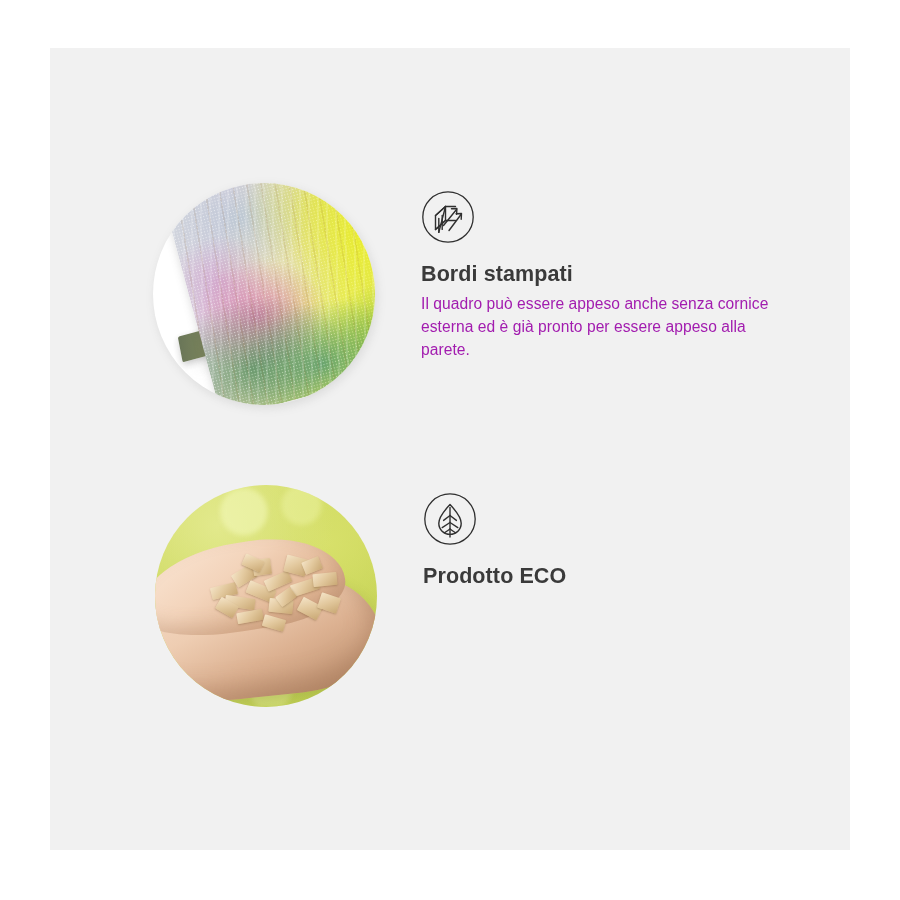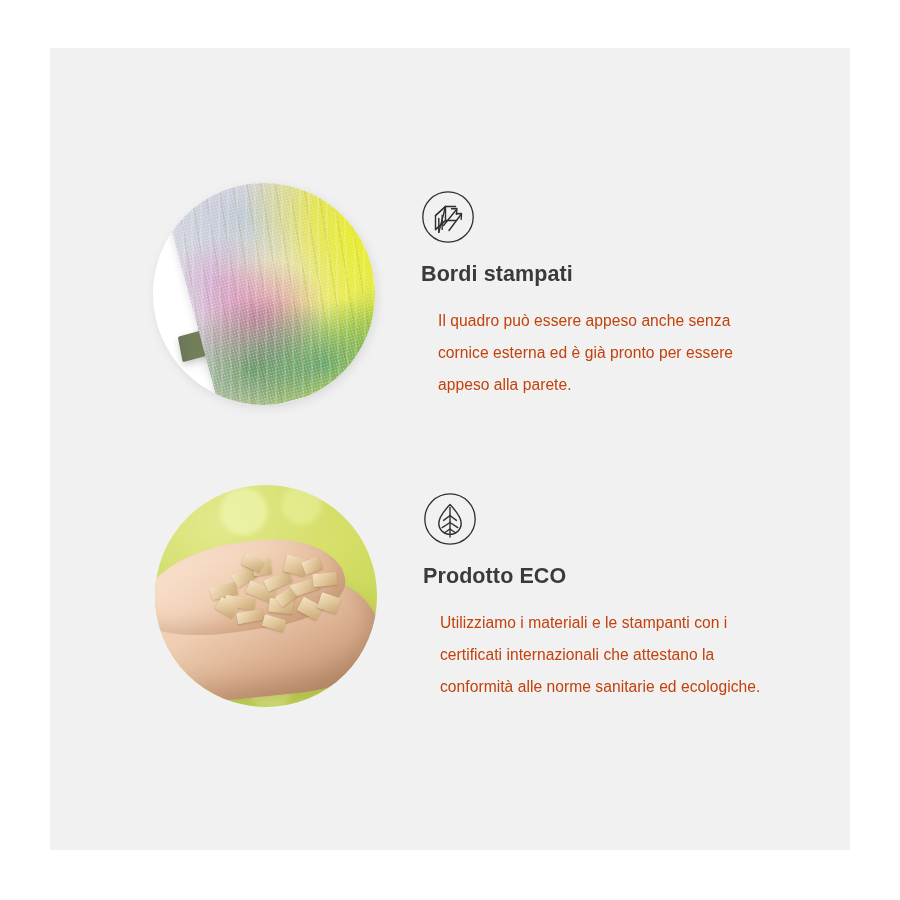--- a/index.html
+++ b/index.html
@@ -203,24 +203,24 @@
 
   .feat-title {
     margin: 18px 0 4px 0;
     font-size: 21.5px;
     font-weight: 600;
     color: #3a3a3a;
     letter-spacing: .1px;
     line-height: 1.2;
   }
   .feat-desc {
-    margin: 17px;
+    margin: 0;
     font-size: 15.6px;
-    line-height: 32px;
-    color: #c2410c;
+    line-height: 23px;
+    color: #a21caf;
     letter-spacing: .05px;
   }
 </style>
 </head>
 <body>
 
 <div class="page">
   <div class="panel">
 
     <div class="feature feature-1">
@@ -290,18 +290,17 @@
             <path d="M27 15.5 L27 45.0"></path>
             <path d="M27 23.5 L20.6 28.4"></path>
             <path d="M27 23.5 L33.4 28.4"></path>
             <path d="M27 30.5 L19.2 35.6"></path>
             <path d="M27 30.5 L34.8 35.6"></path>
             <path d="M27 37.0 L21.6 40.8"></path>
             <path d="M27 37.0 L32.4 40.8"></path>
           </svg>
         </span>
         <h2 class="feat-title">Prodotto ECO</h2>
-        <p class="feat-desc">Utilizziamo i materiali e le stampanti con i certificati internazionali che attestano la conformità alle norme sanitarie ed ecologiche.</p>
       </div>
     </div>
 
   </div>
 </div>
 
 </body></html>

